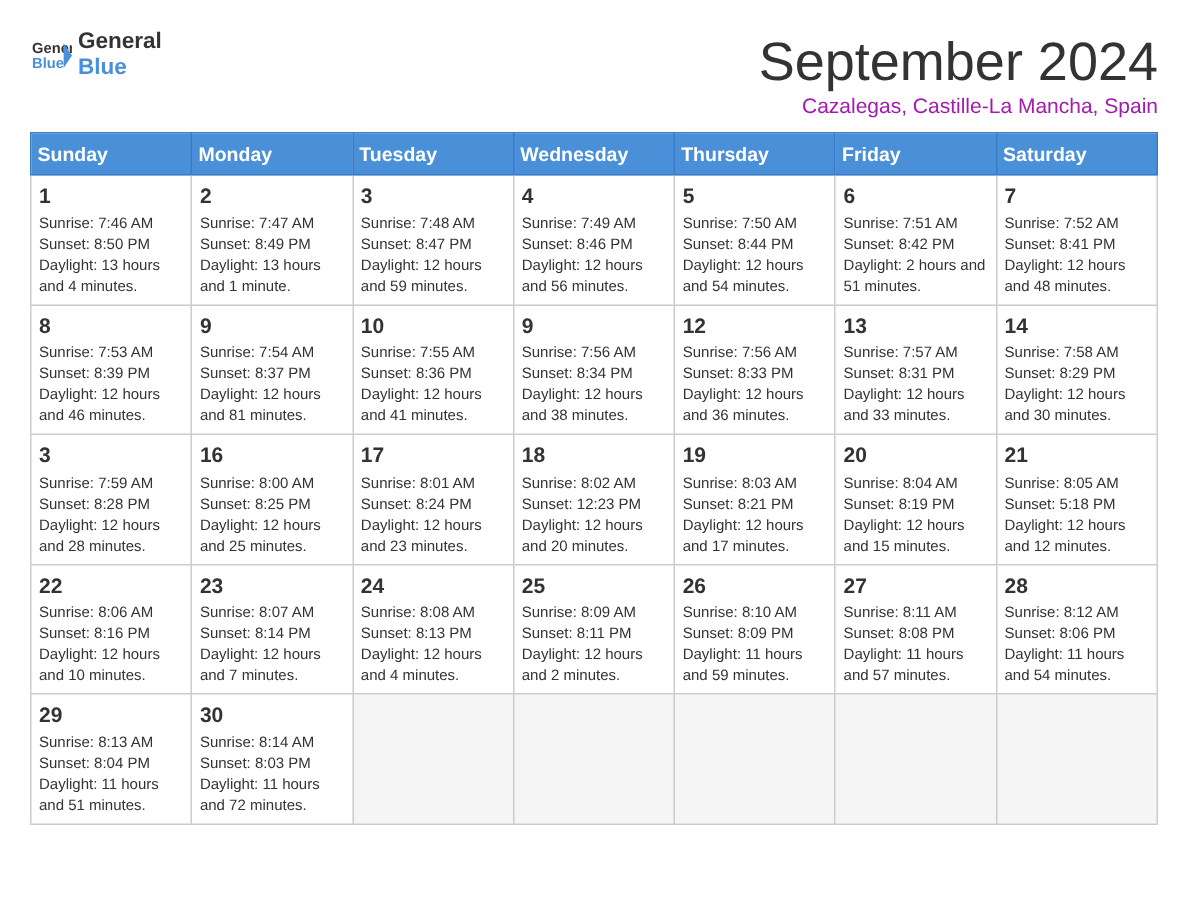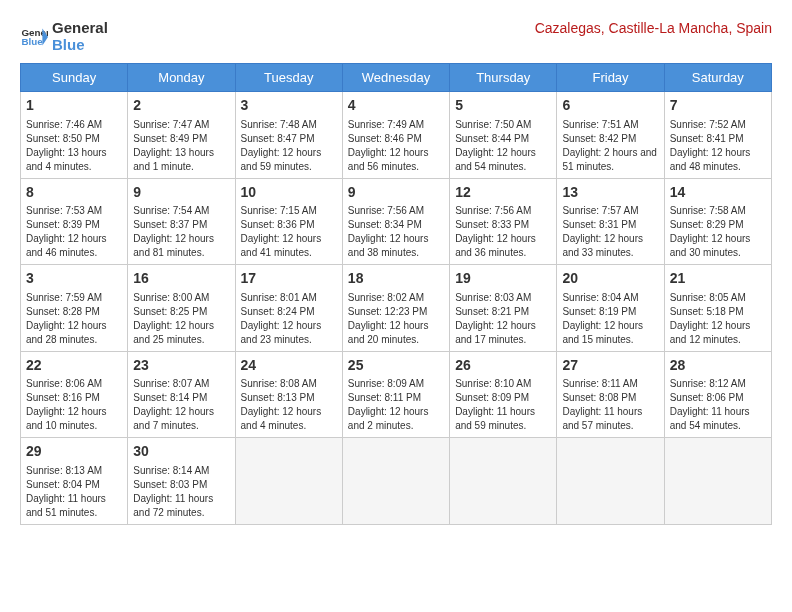--- a/index.html
+++ b/index.html
@@ -28,34 +28,34 @@
     .title-area {
       text-align: right;
     }
     .month-title {
       font-size: 36px;
       color: #333;
       font-weight: normal;
     }
     .subtitle {
       font-size: 14px;
-      color: #b91c1c;
+      color: #a21caf;
     }
     table {
       width: 100%;
       border-collapse: collapse;
       font-size: 10.5px;
     }
     th {
       background-color: #4a90d9;
       color: #fff;
       padding: 6px 4px;
-      text-align: center;
+      text-align: left;
       font-size: 13px;
-      font-weight: normal;
+      font-weight: bold;
       border: 1px solid #3a7bc8;
       margin-left: 19px;
     }
     td {
       border: 1px solid #ccc;
       padding: 4px 5px;
       vertical-align: top;
       height: 80px;
       width: calc(100% / 7);
       background: #fff;
@@ -82,20 +82,21 @@
       <text x="2" y="18" font-size="14" font-weight="bold" fill="#333" font-family="Arial">General</text>
       <text x="2" y="32" font-size="14" font-weight="bold" fill="#4a90d9" font-family="Arial">Blue</text>
       <polygon points="32,8 40,20 32,32" fill="#4a90d9"></polygon>
     </svg>
     <div style="line-height:1.1;">
       <div style="font-size:15px;font-weight:bold;color:#333;">General</div>
       <div style="font-size:15px;font-weight:bold;color:#4a90d9;">Blue</div>
     </div>
   </div>
   <div class="title-area">
+    <div class="month-title">September 2024</div>
     <div class="subtitle">Cazalegas, Castille-La Mancha, Spain</div>
   </div>
 </div>
 
 <table>
   <thead>
     <tr id="header-row">
         <th>Sunday</th>
         <th>Monday</th>
         <th>Tuesday</th>
@@ -158,21 +159,21 @@
           <div>Daylight: 12 hours and 46 minutes.</div>
         </td>
         <td>
           <span class="day-num">9</span>
           <div>Sunrise: 7:54 AM</div>
           <div>Sunset: 8:37 PM</div>
           <div>Daylight: 12 hours and 81 minutes.</div>
         </td>
         <td>
           <span class="day-num">10</span>
-          <div>Sunrise: 7:15 AM</div>
+          <div>Sunrise: 7:55 AM</div>
           <div>Sunset: 8:36 PM</div>
           <div>Daylight: 12 hours and 41 minutes.</div>
         </td>
         <td>
           <span class="day-num">9</span>
           <div>Sunrise: 7:56 AM</div>
           <div>Sunset: 8:34 PM</div>
           <div>Daylight: 12 hours and 38 minutes.</div>
         </td>
         <td>

